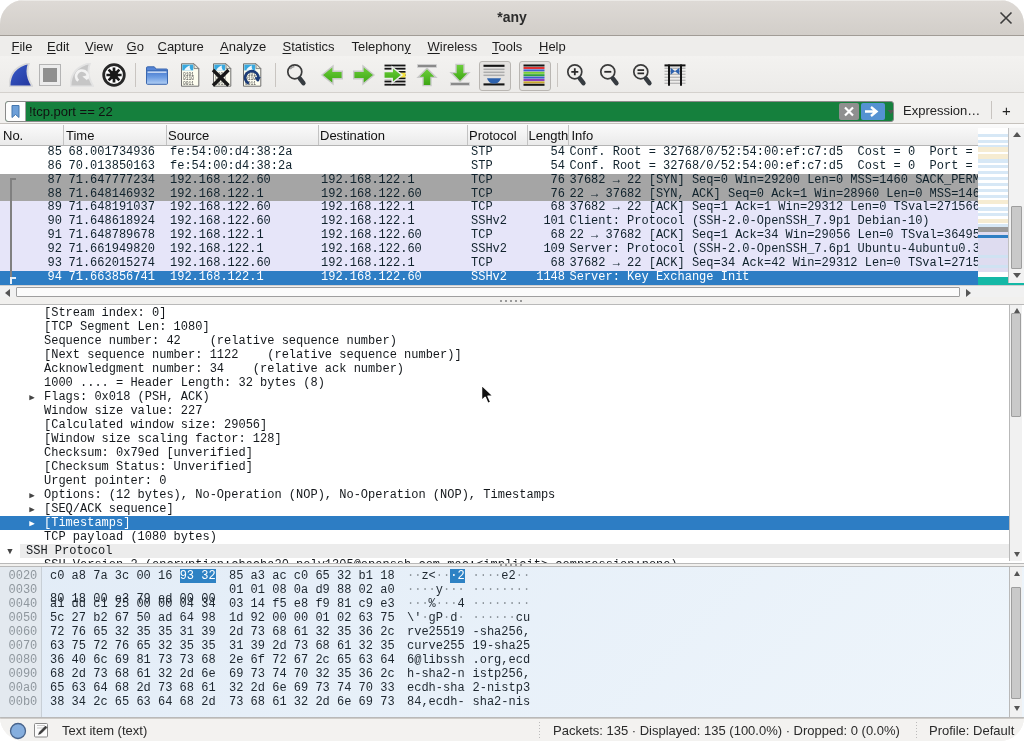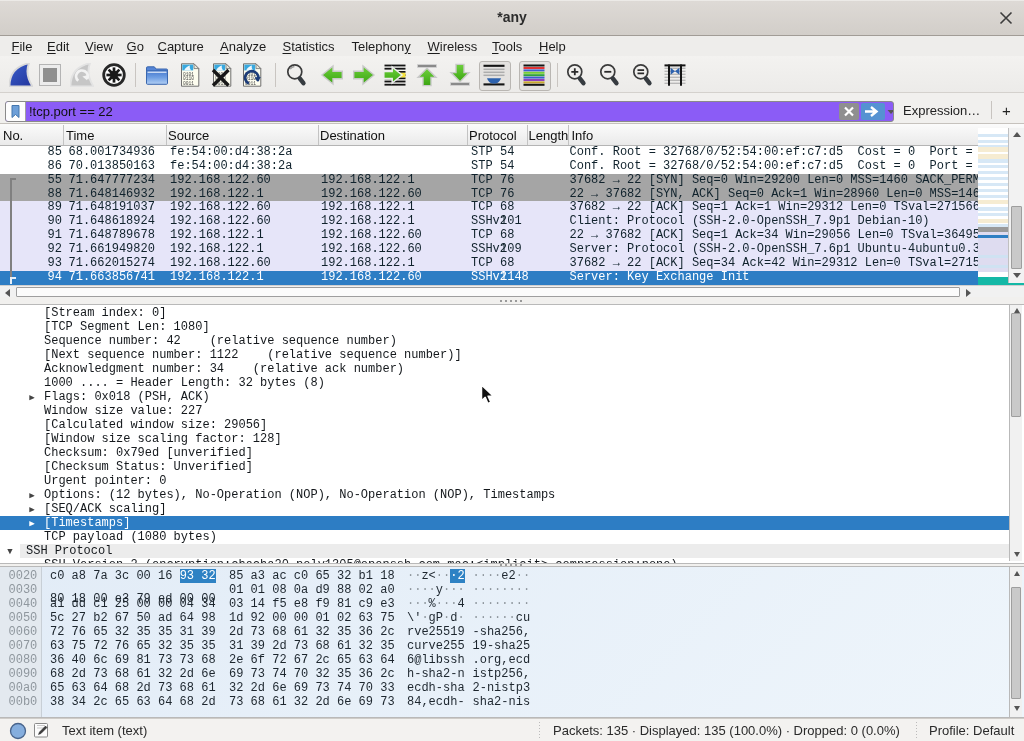--- a/index.html
+++ b/index.html
@@ -1,53 +1,53 @@
 <!DOCTYPE html>
 <html><head><meta charset="utf-8">
 <style>
 html,body{margin:0;padding:0;background:#fff;}
-#win{position:relative;width:1024px;height:741px;overflow:hidden;background:#f1f0ee;font-family:"Liberation Sans",sans-serif;}
+#win{position:relative;width:1024px;height:741px;overflow:hidden;background:#f1f0ee;font-family:"Liberation Sans",sans-serif;border-radius:24px;}
 .abs{position:absolute;}
 
 #titlebar{position:absolute;left:0;top:0;width:1024px;height:36px;background:linear-gradient(#dedad6,#d2cec9);border-bottom:1px solid #a19c96;box-sizing:border-box;}#titlebar:before{content:"";position:absolute;left:0;top:0;width:100%;height:1px;background:#eceae7;}
 #title{position:absolute;left:0;top:9px;width:1024px;text-align:center;font-size:14px;font-weight:bold;color:#2c2c2c;}
 
 
 #menubar{position:absolute;left:0;top:36px;width:1024px;height:20px;background:#eeedeb;}
 .mi{position:absolute;top:3px;font-size:13px;color:#1d1d1d;}
 .mi u{text-decoration:underline;text-underline-offset:2px;}
 
 #toolbar{position:absolute;left:0;top:56px;width:1024px;height:37px;background:linear-gradient(#f3f2f0,#ecebe9);border-bottom:1px solid #d4d1cd;box-sizing:border-box;}
 .tbtn{position:absolute;top:7px;width:24px;height:24px;}
 .tsep{position:absolute;top:7px;width:1px;height:24px;background:#c9c5c1;}
 .pressed{background:#e4e2e0;border:1px solid #b9b6b2;border-radius:3px;}
 
 #filterbar{position:absolute;left:0;top:93px;width:1024px;height:31px;background:#f1f0ee;border-bottom:1px solid #c6c2bd;box-sizing:border-box;}
-#fbox{position:absolute;left:5px;top:7.5px;width:889px;height:21px;border:1px solid #8a8a8a;border-radius:3px;background:#8b5cf6;box-sizing:border-box;overflow:hidden;}
+#fbox{position:absolute;left:5px;top:7.5px;width:889px;height:21px;border:1px solid #8a8a8a;border-radius:3px;background:#15803d;box-sizing:border-box;overflow:hidden;}
 #fbookmark{position:absolute;left:0;top:0;width:19px;height:19px;background:#fdfdfd;border-right:1px solid #a0a0a0;}
 #ftext{position:absolute;left:23px;top:2px;font-size:13px;color:#111;}
 #fclear{position:absolute;left:833px;top:1px;width:20px;height:17px;background:#8f8f8f;border-radius:2px;}
 #fapply{position:absolute;left:855px;top:1px;width:24px;height:17px;background:#5592d2;border-radius:2px;}
 #fdrop{position:absolute;left:881px;top:0px;width:8px;height:19px;}
 #fexpr{position:absolute;left:903px;top:10px;font-size:13px;color:#222;}
 #fsep2{position:absolute;left:991px;top:8px;width:1px;height:18px;background:#c8c4c0;}
 #fplus{position:absolute;left:1002px;top:9px;font-size:15px;color:#222;}
 
 #plist{position:absolute;left:0;top:124px;width:1024px;height:173px;background:#14b8a6;}
 #phead{position:absolute;left:0;top:0;width:1024px;height:22px;background:linear-gradient(#fbfbfb,#eaeaea);border-bottom:1px solid #b4b4b4;box-sizing:border-box;}
 .hcol{position:absolute;top:4px;font-size:13px;color:#111;white-space:nowrap;overflow:hidden;}
 .hsep{position:absolute;top:1px;width:1px;height:20px;background:#c3c3c3;}
 .prow{position:absolute;left:0;width:978px;height:13.86px;font-family:"Liberation Mono",monospace;font-size:12px;line-height:13.86px;white-space:nowrap;overflow:hidden;color:#10222c;}
 .prow span{position:absolute;top:0;white-space:pre;}
 .c-no{left:0;width:62px;text-align:right;}
 .c-time{left:68.5px;}
 .c-src{left:170px;}
 .c-dst{left:321px;}
 .c-proto{left:471px;}
-.c-len{left:500px;width:65px;text-align:left;}
+.c-len{left:500px;width:65px;text-align:right;}
 .c-info{left:569.5px;width:408px;overflow:hidden;}
 .r-white{background:#fff;}
 .r-gray{background:#a5a5a5;}
 .r-lav{background:#e6e5f9;}
 .r-sel{background:#2d7dc4;color:#fff;}
 
 #minimap{position:absolute;left:978px;top:4px;width:30px;height:149px;background:#fff;}
 #pvscroll{position:absolute;left:1008px;top:4px;width:16px;height:155px;background:#f2f2f2;border-left:1px solid #c0c0c0;box-sizing:border-box;}
 #phscroll{position:absolute;left:0px;top:160.6px;width:978px;height:12.4px;background:#f1f1f1;border-top:1px solid #cfcfcf;box-sizing:border-box;}
 
@@ -355,21 +355,21 @@
         <div class="prow r-white" style="top:35.86px">
           <span class="c-no">86</span>
           <span class="c-time">70.013850163</span>
           <span class="c-src">fe:54:00:d4:38:2a</span>
           <span class="c-dst"></span>
           <span class="c-proto">STP</span>
           <span class="c-len">54</span>
           <span class="c-info">Conf. Root = 32768/0/52:54:00:ef:c7:d5  Cost = 0  Port = 0x8001</span>
         </div>
         <div class="prow r-gray" style="top:49.72px">
-          <span class="c-no">55</span>
+          <span class="c-no">87</span>
           <span class="c-time">71.647777234</span>
           <span class="c-src">192.168.122.60</span>
           <span class="c-dst">192.168.122.1</span>
           <span class="c-proto">TCP</span>
           <span class="c-len">76</span>
           <span class="c-info">37682 → 22 [SYN] Seq=0 Win=29200 Len=0 MSS=1460 SACK_PERM=1 TSv</span>
         </div>
         <div class="prow r-gray" style="top:63.58px">
           <span class="c-no">88</span>
           <span class="c-time">71.648146932</span>
@@ -508,21 +508,21 @@
       <div class="dline " style="top:56.5px"><span style="position:absolute;left:44px">Acknowledgment number: 34    (relative ack number)</span></div>
       <div class="dline " style="top:70.5px"><span style="position:absolute;left:44px">1000 .... = Header Length: 32 bytes (8)</span></div>
       <div class="dline " style="top:84.5px"><span class="tri" style="left:20px;color:#444">▶</span><span style="position:absolute;left:44px">Flags: 0x018 (PSH, ACK)</span></div>
       <div class="dline " style="top:98.5px"><span style="position:absolute;left:44px">Window size value: 227</span></div>
       <div class="dline " style="top:112.5px"><span style="position:absolute;left:44px">[Calculated window size: 29056]</span></div>
       <div class="dline " style="top:126.5px"><span style="position:absolute;left:44px">[Window size scaling factor: 128]</span></div>
       <div class="dline " style="top:140.5px"><span style="position:absolute;left:44px">Checksum: 0x79ed [unverified]</span></div>
       <div class="dline " style="top:154.5px"><span style="position:absolute;left:44px">[Checksum Status: Unverified]</span></div>
       <div class="dline " style="top:168.5px"><span style="position:absolute;left:44px">Urgent pointer: 0</span></div>
       <div class="dline " style="top:182.5px"><span class="tri" style="left:20px;color:#444">▶</span><span style="position:absolute;left:44px">Options: (12 bytes), No-Operation (NOP), No-Operation (NOP), Timestamps</span></div>
-      <div class="dline " style="top:196.5px"><span class="tri" style="left:20px;color:#444">▶</span><span style="position:absolute;left:44px">[SEQ/ACK scaling]</span></div>
+      <div class="dline " style="top:196.5px"><span class="tri" style="left:20px;color:#444">▶</span><span style="position:absolute;left:44px">[SEQ/ACK sequence]</span></div>
       <div class="dline dsel" style="top:210.5px"><span class="tri" style="left:20px;color:#fff">▶</span><span style="position:absolute;left:44px">[Timestamps]</span></div>
       <div class="dline " style="top:224.5px"><span style="position:absolute;left:44px">TCP payload (1080 bytes)</span></div>
       <div class="dline " style="top:238.5px"><div style="position:absolute;left:20px;top:0;width:989px;height:14px;background:#ececec"></div><span class="tri" style="left:-2px;color:#444">▼</span><span style="position:absolute;left:26px">SSH Protocol</span></div>
       <div class="dline " style="top:252.5px"><span class="tri" style="left:20px;color:#444">▶</span><span style="position:absolute;left:44px">SSH Version 2 (encryption:chacha20-poly1305@openssh.com mac:&lt;implicit&gt; compression:none)</span></div>
       <div id="dvscroll">
         <div class="sarrow" style="left:3.5px;top:3px;border-left:3.5px solid transparent;border-right:3.5px solid transparent;border-bottom:5px solid #555;"></div>
         <div class="sarrow" style="left:3.5px;top:247px;border-left:3.5px solid transparent;border-right:3.5px solid transparent;border-top:5px solid #555;"></div>
         <div class="sthumb" style="left:1px;top:8px;width:10px;height:104px;"></div>
       </div>
     </div>

